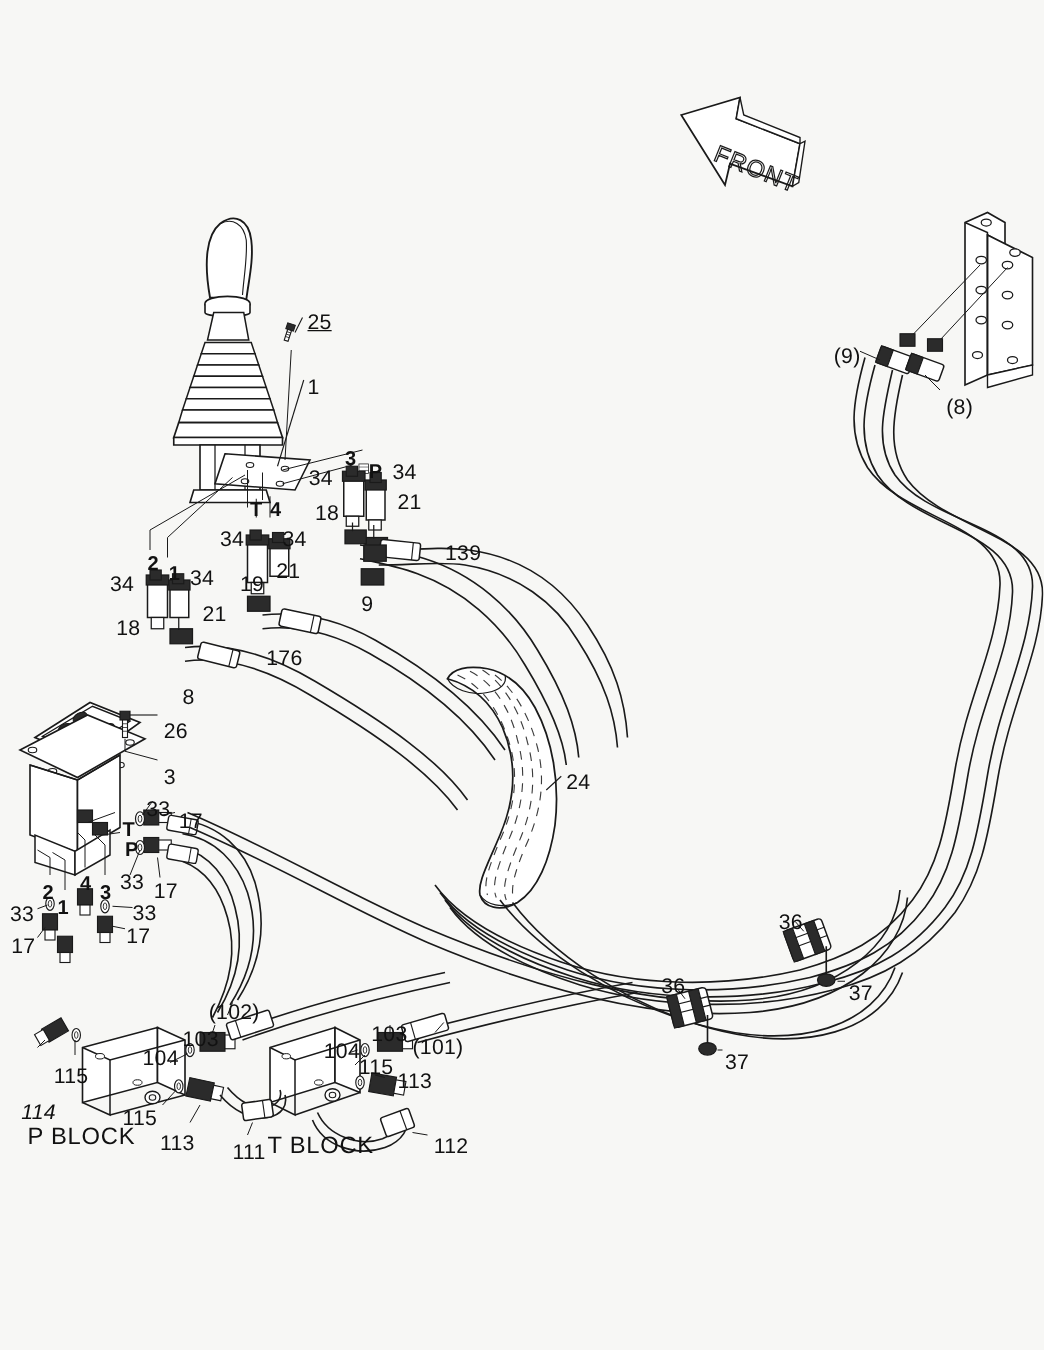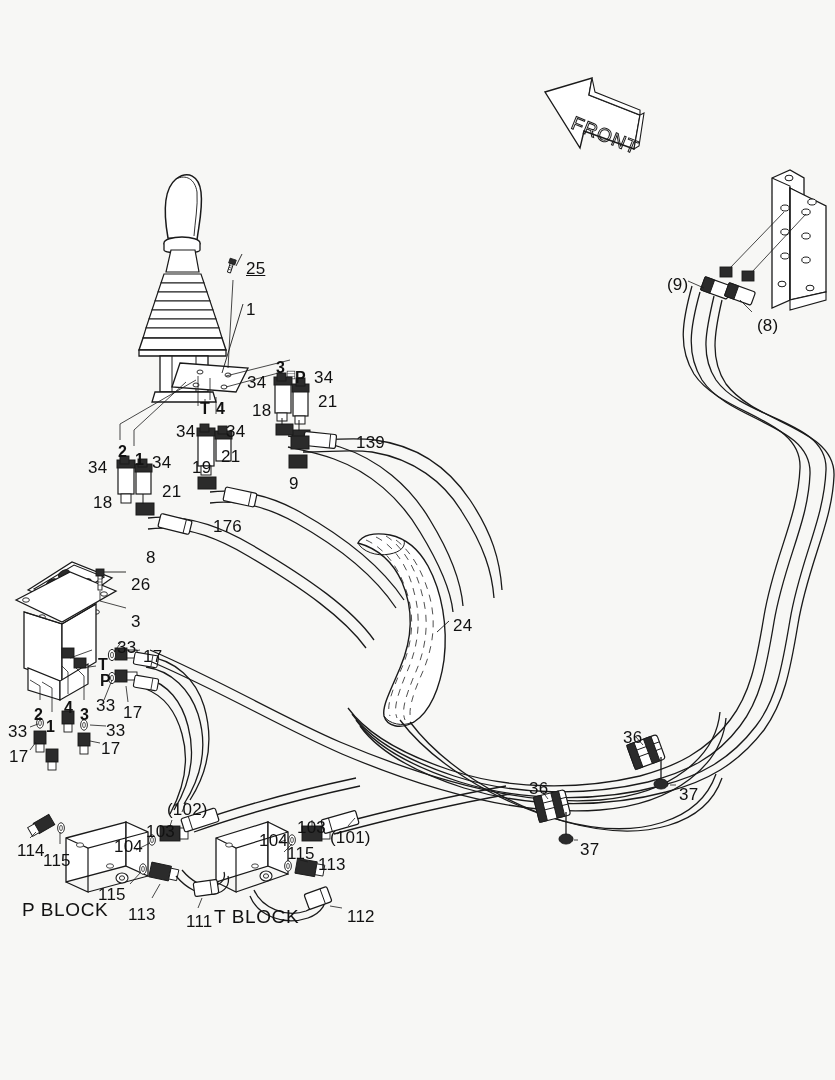--- a/index.html
+++ b/index.html
@@ -553,21 +553,21 @@
         <rect x="-12" y="-8" width="24" height="16" rx="2" fill="#fff" stroke="#1a1a1a" stroke-width="1.2"></rect>
         <line x1="5" y1="-8" x2="5" y2="8" stroke="#1a1a1a" stroke-width="0.9"></line>
       </g>
       <path d="M 202,898 L 198,908" stroke="#1a1a1a" stroke-width="0.8" fill="none"></path>
       <path d="M 330,906 L 342,908" stroke="#1a1a1a" stroke-width="0.8" fill="none"></path>
     </g>
 
   </svg>
 
   <div id="callout-layer">
-      <div class="callout" style="left: 246px; top: 260px; text-decoration: underline;">25</div>
+      <div class="callout" style="left: 246px; top: 249px; text-decoration: underline;">25</div>
       <div class="callout" style="left: 246px; top: 301px;">1</div>
       <div class="callout bold" style="left: 276px; top: 360px;">3</div>
       <div class="callout bold" style="left: 295px; top: 370px;">P</div>
       <div class="callout" style="left: 247px; top: 374px;">34</div>
       <div class="callout" style="left: 314px; top: 369px;">34</div>
       <div class="callout" style="left: 252px; top: 402px;">18</div>
       <div class="callout" style="left: 318px; top: 393px;">21</div>
       <div class="callout bold" style="left: 200px; top: 401px;">T</div>
       <div class="callout bold" style="left: 216px; top: 401px;">4</div>
       <div class="callout" style="left: 176px; top: 423px;">34</div>
@@ -603,21 +603,21 @@
       <div class="callout" style="left: 453px; top: 617px;">24</div>
       <div class="callout" style="left: 667px; top: 276px;">(9)</div>
       <div class="callout" style="left: 757px; top: 317px;">(8)</div>
       <div class="callout" style="left: 623px; top: 729px;">36</div>
       <div class="callout" style="left: 679px; top: 786px;">37</div>
       <div class="callout" style="left: 529px; top: 780px;">36</div>
       <div class="callout" style="left: 580px; top: 841px;">37</div>
       <div class="callout" style="left: 167px; top: 801px;">(102)</div>
       <div class="callout" style="left: 146px; top: 823px;">103</div>
       <div class="callout" style="left: 114px; top: 838px;">104</div>
-      <div class="callout" style="left: 17px; top: 842px;">114</div>
+      <div class="callout" style="left: 17px; top: 881px; font-style: italic;">114</div>
       <div class="callout" style="left: 43px; top: 852px;">115</div>
       <div class="callout blocklabel" style="left: 22px; top: 874px;">P BLOCK</div>
       <div class="callout" style="left: 98px; top: 886px;">115</div>
       <div class="callout" style="left: 128px; top: 906px;">113</div>
       <div class="callout" style="left: 186px; top: 913px;">111</div>
       <div class="callout" style="left: 297px; top: 819px;">103</div>
       <div class="callout" style="left: 259px; top: 832px;">104</div>
       <div class="callout" style="left: 330px; top: 829px;">(101)</div>
       <div class="callout" style="left: 287px; top: 845px;">115</div>
       <div class="callout" style="left: 318px; top: 856px;">113</div>

